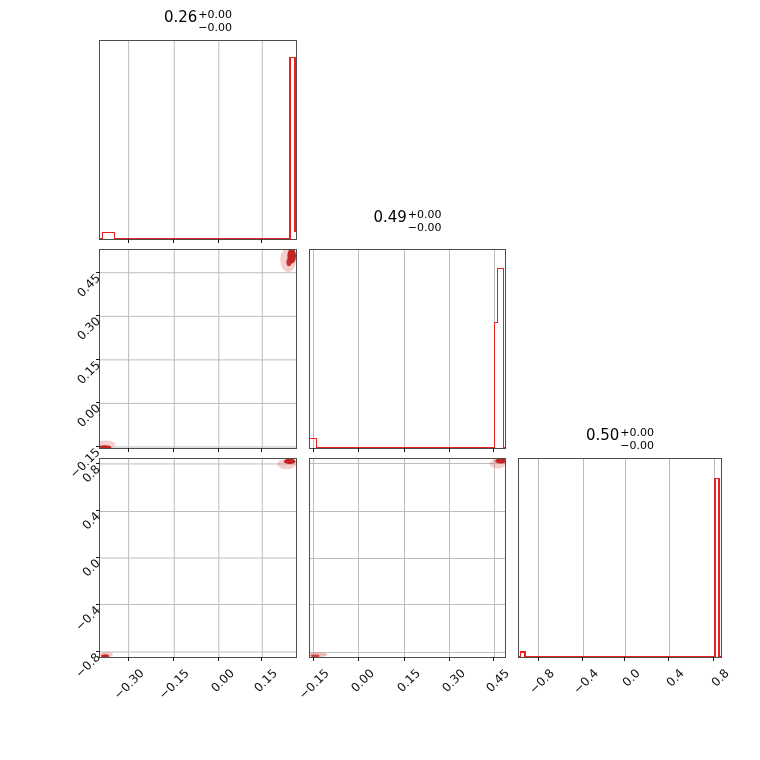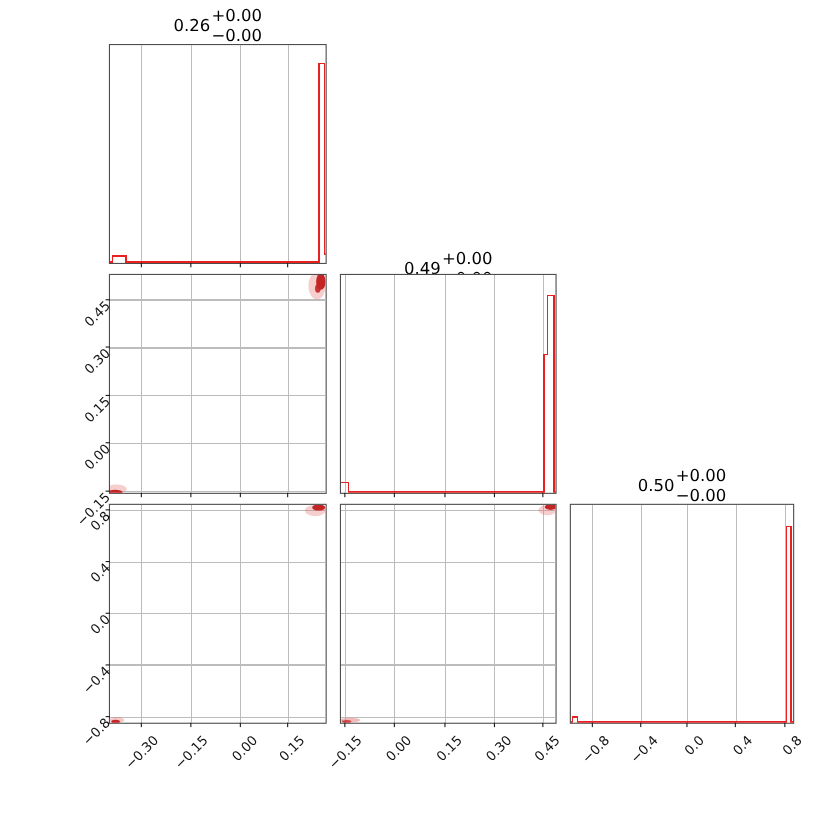--- a/index.html
+++ b/index.html
@@ -4,39 +4,39 @@
 <style>
   html,body{margin:0;padding:0;background:#fff;}
   .figure{position:relative;width:760px;height:760px;background:#ffffff;
           font-family:"DejaVu Sans","Liberation Sans",sans-serif;overflow:hidden;}
   .panel{position:absolute;border:1px solid #4d4d4d;background:#fff;box-sizing:border-box;}
   .panel svg{position:absolute;left:0;top:0;width:100%;height:100%;display:block;}
   .tick-b{position:absolute;width:1px;height:4px;background:#1a1a1a;top:100%;}
   .tick-l{position:absolute;width:4px;height:1px;background:#1a1a1a;right:100%;}
   .xlab,.ylab{position:absolute;font-size:12px;color:#111;white-space:nowrap;
       transform-origin:100% 0;transform:translateX(-100%) rotate(-45deg);}
-  .ptitle{position:absolute;display:flex;align-items:center;justify-content:center;
+  .ptitle{position:absolute;display:flex;align-items:flex-start;justify-content:center;
       color:#000;font-size:15px;height:30px;}
-  .ptitle .errs{display:flex;flex-direction:column;font-size:15px;line-height:1.2;
+  .ptitle .errs{display:flex;flex-direction:column;font-size:11px;line-height:1.2;
       margin-left:1px;}
 </style>
 </head>
 <body>
 
 <div class="figure">
 
   <div class="ptitle" style="left:99px;top:8px;width:198px;">
     <span>0.26</span>
     <span class="errs">
       <span>+0.00</span>
       <span>−0.00</span>
     </span>
   </div>
 
-  <div class="ptitle" style="left:309px;top:229px;width:197px;">
+  <div class="ptitle" style="left:309px;top:208px;width:197px;">
     <span>0.49</span>
     <span class="errs">
       <span>+0.00</span>
       <span>−0.00</span>
     </span>
   </div>
 
   <div class="ptitle" style="left:518px;top:426px;width:204px;">
     <span>0.50</span>
     <span class="errs">

